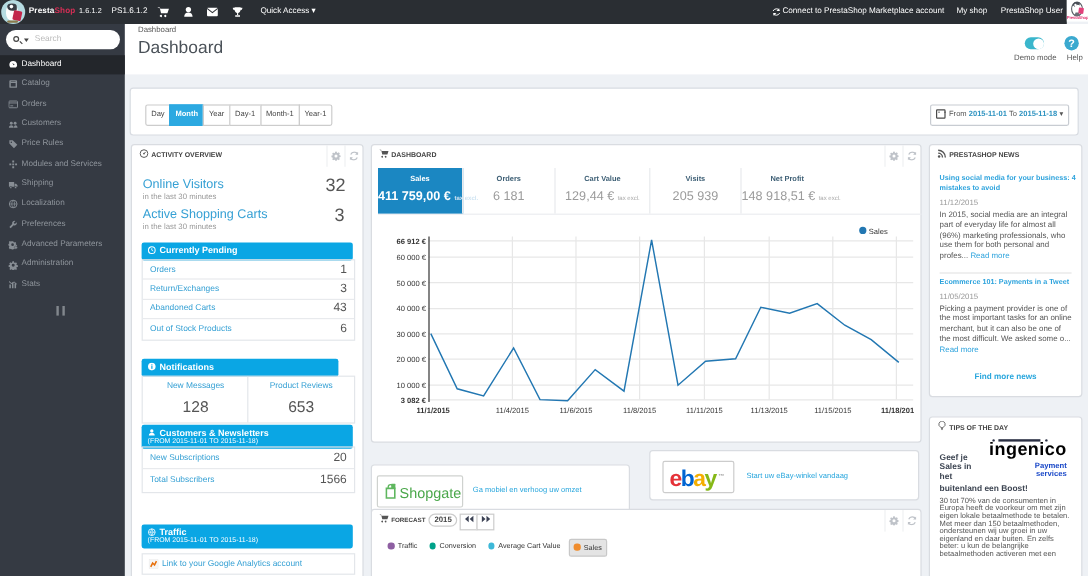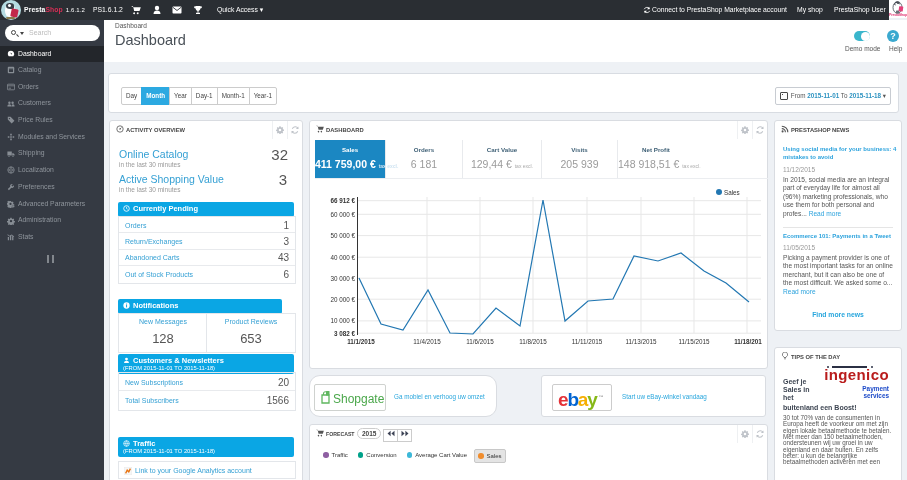--- a/index.html
+++ b/index.html
@@ -213,24 +213,24 @@
             </svg>
           </span>
           <span class="pic">
             <svg width="8" height="8" viewBox="0 0 10 10">
               <path fill="none" stroke="#bfc3c9" stroke-width="1.3" d="M8.8 3A4 4 0 0 0 1.6 3.4M1.2 7a4 4 0 0 0 7.2-.4"></path>
               <path fill="#bfc3c9" d="M9.3 0.5v3.2H6.1zM0.7 9.5V6.3h3.2z"></path>
             </svg>
           </span>
         </div>
     </div>
-    <div class="abs" style="left:9px;top:27px;font-size:10.5px;color:#35a0d4;">Online Catalog</div>
+    <div class="abs" style="left:9px;top:27px;font-size:10.5px;color:#35a0d4;">Online Visitors</div>
     <div class="abs" style="right:14px;top:25px;font-size:15px;color:#555;">32</div>
     <div class="abs" style="left:9px;top:39.5px;font-size:6.5px;color:#999;">in the last 30 minutes</div>
-    <div class="abs" style="left:9px;top:52px;font-size:10.5px;color:#35a0d4;">Active Shopping Value</div>
+    <div class="abs" style="left:9px;top:52px;font-size:10.5px;color:#35a0d4;">Active Shopping Carts</div>
     <div class="abs" style="right:15px;top:50px;font-size:15px;color:#555;">3</div>
     <div class="abs" style="left:9px;top:64.5px;font-size:6.5px;color:#999;">in the last 30 minutes</div>
     <div class="cyanbar cb1 abs" style="left:0;right:0;top:81px;"><svg width="7" height="7" viewBox="0 0 10 10" style="vertical-align:-1px;margin-right:3px">
           <circle cx="5" cy="5" r="4" fill="none" stroke="#fff" stroke-width="1.2"></circle>
           <path d="M5 2.6V5l1.7 1" stroke="#fff" fill="none"></path>
         </svg>Currently Pending</div>
     <div class="ptable abs" style="left:8px;top:95px;width:178px;">
       <div class="prow">
           <span>Orders</span>
           <span class="num">1</span>
@@ -369,21 +369,21 @@
         <text x="276" y="161">11/11/2015</text>
           <text x="330" y="161">11/13/2015</text>
         <text x="383" y="161">11/15/2015</text>
           <text x="437" y="161" font-weight="bold">11/18/201</text>
       </g>
       <circle cx="408" cy="9" r="3" fill="#2277b2"></circle>
       <text x="413" y="12" font-size="6.3" fill="#333" font-family="Liberation Sans">Sales</text>
     </svg>
   </div>
 
-  <div class="panel" style="left:205px;top:355px;width:188px;height:42px;border-radius:11px;">
+  <div class="panel" style="left:205px;top:367px;width:216px;height:42px;">
     <div class="abs" style="left:4px;top:8px;width:72px;height:27px;border:1px solid #cfd2cf;border-radius:2px;">
       <svg width="11" height="13" viewBox="0 0 11 13" style="position:absolute;left:5px;top:6px;">
           <path d="M2 4h7v8H2z" fill="none" stroke="#5fb75f" stroke-width="1.3"></path>
           <path d="M3.5 4V2.8a2 2 0 0 1 4 0V4" fill="none" stroke="#5fb75f" stroke-width="1.1"></path>
           <rect x="6" y="0" width="3.5" height="4.5" rx="0.5" fill="#5fb75f"></rect>
         </svg>
       <div class="abs" style="left:18px;top:6.5px;font-size:12px;color:#4aa74a;">Shopgate</div>
     </div>
     <div class="abs" style="left:84px;top:17px;font-size:6.3px;color:#28a6dd;">Ga mobiel en verhoog uw omzet</div>
   </div>
@@ -439,21 +439,21 @@
     <div class="nbody" style="top:133px;">Picking a payment provider is one of the most important tasks for an online merchant, but it can also be one of the most difficult. We asked some o... <span class="rm">Read more</span></div>
     <div class="abs" style="left:0;right:0;top:190px;text-align:center;font-size:6.8px;font-weight:bold;color:#28a6dd;">Find more news</div>
   </div>
 
   <div class="panel" id="tips" style="left:670px;top:327px;width:128px;height:160px;">
     <div class="phead"><svg class="hico" width="8" height="8" viewBox="0 0 10 10">
           <path d="M5 0a3.2 3.2 0 0 0-1.6 6c.3.2.5.5.5.9h2.2c0-.4.2-.7.5-.9A3.2 3.2 0 0 0 5 0z" fill="none" stroke="#555" stroke-width="0.9"></path>
           <path d="M4 7.5h2M4.2 8.7h1.6" stroke="#555" stroke-width="0.8"></path>
         </svg>TIPS OF THE DAY</div>
     <div class="abs" style="left:36px;top:18px;width:78px;text-align:right;">
-      <div style="font-size:15px;font-weight:bold;color:#b91c1c;letter-spacing:0.4px;line-height:14px;margin-top:2px;">ingenico</div>
+      <div style="font-size:15px;font-weight:bold;color:#000000;letter-spacing:0.4px;line-height:14px;margin-top:2px;">ingenico</div>
       <div style="position:absolute;right:60px;top:0px;width:2px;height:2px;background:#2b3044;border-radius:50%;"></div>
         <div style="position:absolute;right:22px;top:0px;width:35px;height:1.8px;background:#2b3044;"></div>
         <div style="position:absolute;right:16px;top:0px;width:2px;height:2px;background:#2b3044;border-radius:50%;"></div>
       <div style="font-size:6.4px;font-weight:bold;color:#1b49c8;line-height:7.2px;margin-top:3px;">Payment<br>services</div>
     </div>
     <div class="abs" style="left:8px;top:30px;width:34px;font-size:7px;font-weight:bold;color:#3d4552;line-height:8.2px;">Geef je Sales in het</div>
     <div class="abs" style="left:8px;top:56px;width:114px;font-size:7px;font-weight:bold;color:#3d4552;">buitenland een Boost!</div>
     <div class="abs" style="left:8px;top:67px;width:112px;font-size:6.3px;color:#555;line-height:6.35px;">30 tot 70% van de consumenten in Europa heeft de voorkeur om met zijn eigen lokale betaalmethode te betalen. Met meer dan 150 betaalmethoden, ondersteunen wij uw groei in uw eigenland en daar buiten. En zelfs beter: u kun de belangrijke betaalmethoden activeren met een</div>
   </div>
 </div>

